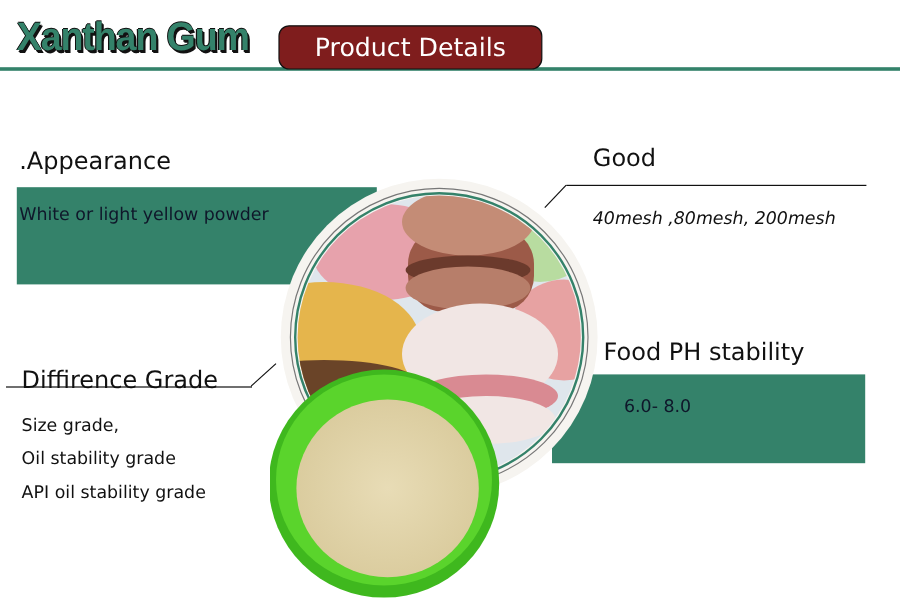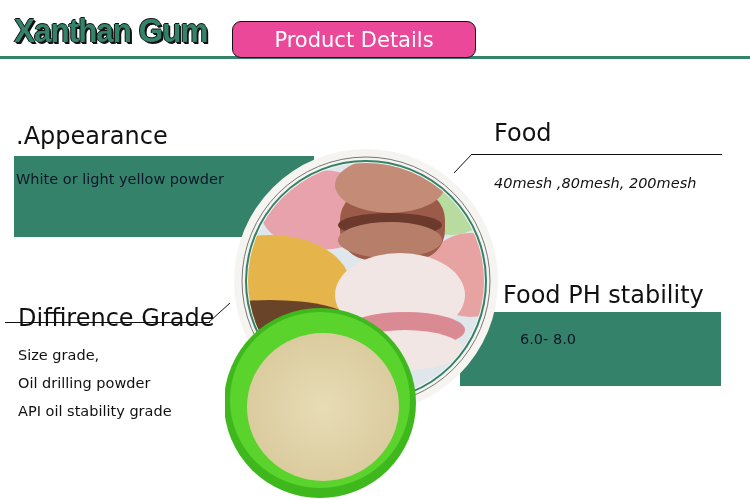--- a/index.html
+++ b/index.html
@@ -1,21 +1,21 @@
 <!DOCTYPE html>
 <html><head>
 <meta charset="utf-8">
 <style>
   html, body { margin:0; padding:0; }
   body { width:750px; height:500px; position:relative; background:#ffffff; overflow:hidden; font-family:"DejaVu Sans", sans-serif; color:#111; }
   .abs { position:absolute; }
   .brand { left:14px; top:14px; font-family:"Liberation Sans", sans-serif; font-weight:bold; font-size:33px; letter-spacing:-1px; color:#34826a; transform:scaleX(0.95); transform-origin:left; text-shadow:2px 2px 0 #111, 1px 1px 0 #111, -1px 0 0 #111, 0 -1px 0 #111; line-height:1; }
   .topline { left:0; top:56px; width:750px; height:3px; background:#34826a; }
-  .pill { left:232px; top:21px; width:244px; height:37px; background:#ec4899; border:1.5px solid #111; border-radius:9px; color:#fff; font-size:21px; text-align:center; line-height:37px; box-sizing:border-box; }
-  .label-lg { font-size:24px; color:#111; white-space:nowrap; }
+  .pill { left:232px; top:21px; width:220px; height:37px; background:#7f1d1d; border:1.5px solid #111; border-radius:9px; color:#fff; font-size:21px; text-align:center; line-height:37px; box-sizing:border-box; }
+  .label-lg { font-size:20px; color:#111; white-space:nowrap; }
   .greenbox { background:#34826a; }
   .wtxt { color:#0f172a; font-size:14.5px; white-space:nowrap; }
   .btxt { color:#111; font-size:14.5px; white-space:nowrap; }
   .line { background:#111; height:1px; }
 </style>
 </head>
 <body>
 
 <div class="abs topline"></div>
 <div class="abs brand">Xanthan Gum</div>
@@ -53,30 +53,30 @@
     <ellipse cx="45" cy="175" rx="80" ry="20" fill="#6a4428"></ellipse>
     <ellipse cx="175" cy="150" rx="65" ry="42" fill="#f1e6e4"></ellipse>
     <ellipse cx="180" cy="185" rx="60" ry="18" fill="#d98a92"></ellipse>
     <ellipse cx="180" cy="205" rx="58" ry="20" fill="#f1e6e4"></ellipse>
   </g>
   <ellipse cx="95" cy="258" rx="96" ry="95" fill="#3fb81e"></ellipse>
   <ellipse cx="95" cy="255" rx="90" ry="88" fill="#5ad42c"></ellipse>
   <ellipse cx="98" cy="262" rx="76" ry="74" fill="url(#pw)"></ellipse>
 </svg>
 
-<div class="abs label-lg" style="left:494px;top:119px;">Food</div>
+<div class="abs label-lg" style="left:494px;top:119px;">Good</div>
 <div class="abs line" style="left:472px;top:154px;width:250px;"></div>
 <svg class="abs" style="left:453px;top:154px;" width="20" height="20">
     <line x1="19" y1="0" x2="1" y2="19" stroke="#111" stroke-width="1"></line>
   </svg>
 <div class="abs btxt" style="left:494px;top:175px;font-style:italic;">40mesh ,80mesh, 200mesh</div>
 
 <div class="abs label-lg" style="left:18px;top:304px;">Diffirence Grade</div>
 <div class="abs line" style="left:5px;top:322px;width:205px;"></div>
 <svg class="abs" style="left:209px;top:302px;" width="22" height="21">
     <line x1="0" y1="20" x2="21" y2="1" stroke="#111" stroke-width="1"></line>
   </svg>
 <div class="abs btxt" style="left:18px;top:347px;">Size grade,</div>
-<div class="abs btxt" style="left:18px;top:375px;">Oil drilling powder</div>
+<div class="abs btxt" style="left:18px;top:375px;">Oil stability grade</div>
 <div class="abs btxt" style="left:18px;top:403px;">API oil stability grade</div>
 
 <div class="abs label-lg" style="left:503px;top:281px;">Food PH stability</div>
 <div class="abs wtxt" style="left:520px;top:331px;">6.0- 8.0</div>
 
 </body></html>

